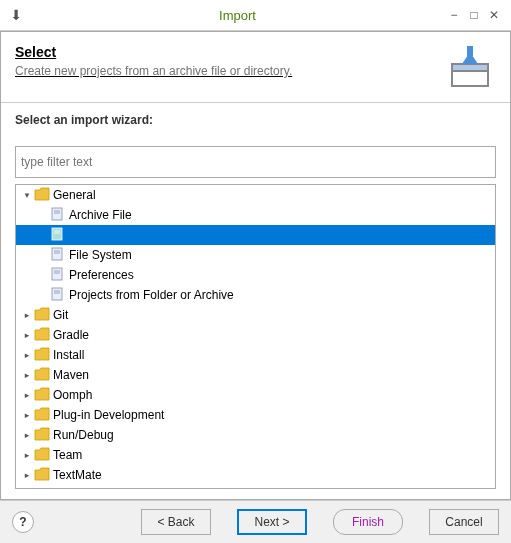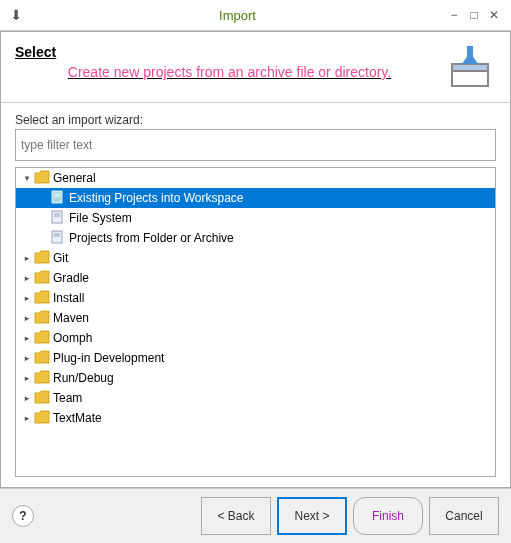--- a/index.html
+++ b/index.html
@@ -74,44 +74,44 @@
       flex: 1;
       text-decoration: underline;
     }
     .header-title {
       font-weight: bold;
       font-size: 14px;
       color: #000;
       margin-bottom: 4px;
     }
     .header-subtitle {
-      font-size: 14px;
-      color: #ec4899;
-      text-align: center;
+      font-size: 12px;
+      color: #737373;
     }
     .header-icon {
       width: 52px;
       height: 48px;
       display: flex;
       align-items: center;
       justify-content: center;
       flex-shrink: 0;
     }
 
     .wizard-body {
       flex: 1;
       padding: 10px 14px;
       display: flex;
       flex-direction: column;
     }
 
     .wizard-label {
       font-size: 12px;
       color: #333;
-      margin-bottom: 2px;
+      margin-bottom: 19px;
+      font-weight: bold;
     }
 
     .filter-input {
       width: 100%;
       height: 32px;
       border: 1px solid #aaa;
       padding: 2px 5px;
       font-size: 12px;
       color: #999;
       margin-bottom: 6px;
@@ -183,28 +183,29 @@
       font-size: 12px;
       font-weight: bold;
       color: #333;
       cursor: pointer;
     }
     .footer-buttons {
       display: flex;
       gap: 6px;
     }
     .footer-btn {
-      height: 38px;
+      height: 26px;
       min-width: 70px;
       border: 1px solid #aaa;
       background: #f0f0f0;
       font-size: 12px;
       color: #333;
       cursor: pointer;
       padding: 0 10px;
+      margin-left: 20px;
     }
     .footer-btn.primary {
       border: 2px solid #0078d7;
       background: #f0f0f0;
       color: #333;
     }
     .footer-btn.disabled {
       color: #a21caf;
       cursor: default;
       border-radius: 12px;
@@ -245,39 +246,58 @@
 
     <div class="tree-container" id="tree-container">
     <div class="tree-item">
           <span class="tree-indent" style="width: 4px; display: inline-block;"></span>
           <span class="tree-toggle">▾</span>
           <span class="tree-folder-icon"><svg width="16" height="14" viewBox="0 0 16 14">
               <path d="M1,3 L6,3 L7,1 L15,1 L15,13 L1,13 Z" fill="#f0c040" stroke="#c8a000" stroke-width="0.8"></path>
             </svg></span>
           <span class="tree-label">General</span>
         </div>
+        <div class="tree-item">
+          <span class="tree-indent" style="width: 20px; display: inline-block;"></span>
+          <span class="tree-toggle"></span>
+          <span class="tree-folder-icon"><svg width="16" height="14" viewBox="0 0 16 14">
+              <rect x="2" y="1" width="10" height="12" fill="#e8f0ff" stroke="#88a" stroke-width="0.8"></rect>
+              <line x1="4" y1="4" x2="10" y2="4" stroke="#88a" stroke-width="0.8"></line>
+              <line x1="4" y1="6" x2="10" y2="6" stroke="#88a" stroke-width="0.8"></line>
+            </svg></span>
+          <span class="tree-label">Archive File</span>
+        </div>
         <div class="tree-item selected">
           <span class="tree-indent" style="width: 20px; display: inline-block;"></span>
           <span class="tree-toggle"></span>
           <span class="tree-folder-icon"><svg width="16" height="14" viewBox="0 0 16 14">
               <rect x="2" y="1" width="10" height="12" fill="#add" stroke="#fff" stroke-width="0.8"></rect>
               <line x1="4" y1="4" x2="10" y2="4" stroke="#fff" stroke-width="0.8"></line>
               <line x1="4" y1="6" x2="10" y2="6" stroke="#fff" stroke-width="0.8"></line>
             </svg></span>
-          <span class="tree-label">Existing Projects into Workspace</span>
         </div>
         <div class="tree-item">
           <span class="tree-indent" style="width: 20px; display: inline-block;"></span>
           <span class="tree-toggle"></span>
           <span class="tree-folder-icon"><svg width="16" height="14" viewBox="0 0 16 14">
               <rect x="2" y="1" width="10" height="12" fill="#e8f0ff" stroke="#88a" stroke-width="0.8"></rect>
               <line x1="4" y1="4" x2="10" y2="4" stroke="#88a" stroke-width="0.8"></line>
               <line x1="4" y1="6" x2="10" y2="6" stroke="#88a" stroke-width="0.8"></line>
             </svg></span>
           <span class="tree-label">File System</span>
+        </div>
+        <div class="tree-item">
+          <span class="tree-indent" style="width: 20px; display: inline-block;"></span>
+          <span class="tree-toggle"></span>
+          <span class="tree-folder-icon"><svg width="16" height="14" viewBox="0 0 16 14">
+              <rect x="2" y="1" width="10" height="12" fill="#e8f0ff" stroke="#88a" stroke-width="0.8"></rect>
+              <line x1="4" y1="4" x2="10" y2="4" stroke="#88a" stroke-width="0.8"></line>
+              <line x1="4" y1="6" x2="10" y2="6" stroke="#88a" stroke-width="0.8"></line>
+            </svg></span>
+          <span class="tree-label">Preferences</span>
         </div>
         <div class="tree-item">
           <span class="tree-indent" style="width: 20px; display: inline-block;"></span>
           <span class="tree-toggle"></span>
           <span class="tree-folder-icon"><svg width="16" height="14" viewBox="0 0 16 14">
               <rect x="2" y="1" width="10" height="12" fill="#e8f0ff" stroke="#88a" stroke-width="0.8"></rect>
               <line x1="4" y1="4" x2="10" y2="4" stroke="#88a" stroke-width="0.8"></line>
               <line x1="4" y1="6" x2="10" y2="6" stroke="#88a" stroke-width="0.8"></line>
             </svg></span>
           <span class="tree-label">Projects from Folder or Archive</span>

